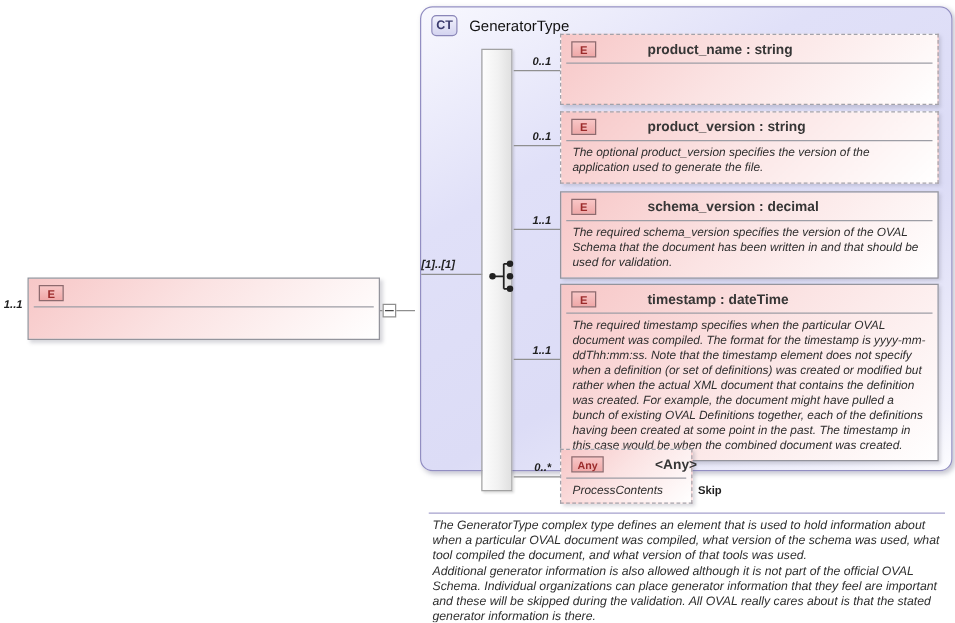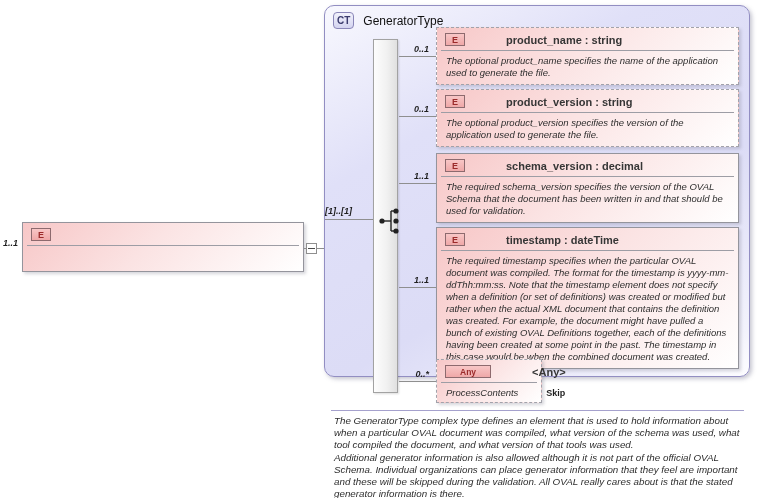--- a/index.html
+++ b/index.html
@@ -31,21 +31,21 @@
   
   .hline{position:absolute;height:1px;background:#8f8f8f;}
   
   .minusbox{
     position:absolute;left:306px;top:243px;width:11px;height:11px;
     border:1px solid #8f8f8f;background:#ffffff;box-sizing:border-box;z-index:3;
   }
   .minusbox .minus-line{margin:4px 1px 0;height:1px;background:#4a4a4a;}
   
   .panel{
-    position:absolute;left:324px;top:5px;width:426px;height:372px;
+    position:absolute;left:336px;top:5px;width:426px;height:372px;
     border:1px solid #928ec2;border-radius:10px;box-sizing:border-box;
     background:linear-gradient(150deg,#f8f8fe 0%,#e0e0f8 30%,#dcdcf6 62%,#f2f2fc 92%,#fdfdff 100%);
     box-shadow:2px 2px 4px rgba(90,90,120,.35);
   }
   .panel-header{position:absolute;left:8px;top:6px;display:flex;align-items:center;gap:9px;}
   .badge-ct{
     border:1px solid #8a86b8;border-radius:4px;padding:0 3px;height:15px;line-height:15px;
     font-size:10px;font-weight:bold;color:#3c3c6e;
     background:linear-gradient(#f2f2fc,#d4d4f0);
   }
@@ -61,21 +61,21 @@
   
   .footer-sep{position:absolute;left:6px;right:5px;top:404px;height:1px;background:#a5a1cd;}
   .footer{
     position:absolute;left:9px;top:409px;width:410px;
     font-style:italic;font-size:9.8px;line-height:1.25;color:#2e2e2e;
   }
   .footer p{margin:0;}
   
   .badge-any{
     height:13px;line-height:13px;text-align:center;font-weight:bold;font-size:8.5px;color:#9b2b2b;
-    background:linear-gradient(#f8c6c6,#efa8a8);border:1px solid #8d6a6e;box-sizing:border-box;padding:0 14px;
+    background:linear-gradient(#f8c6c6,#efa8a8);border:1px solid #8d6a6e;box-sizing:border-box;padding:0 4px;
   }
   .pc-row{display:flex;justify-content:space-between;align-items:baseline;padding:4px 9px 4px;gap:28px;}
   .pc-label{font-style:italic;font-size:9.5px;color:#2e2e2e;}
   .pc-value{font-weight:bold;font-size:9px;color:#1f1f1f;}
 </style>
 </head>
 <body>
 
 <div class="canvas">
 
@@ -125,21 +125,20 @@
     <div class="card" style="left:70px;top:165px;width:34px;text-align:right;">1..1</div>
     <div class="card" style="left:70px;top:269px;width:34px;text-align:right;">1..1</div>
     <div class="card" style="left:70px;top:363px;width:34px;text-align:right;">0..*</div>
 
     <div class="ebox dashed" style="left:111px;top:21px;width:303px;min-height:57px;">
       <div class="ebox-header">
         <span class="badge-e">E</span>
         <span class="ebox-title">product_name : string</span>
       </div>
       <div class="sep"></div>
-      <div class="desc">The optional product_name specifies the name of the application used to generate the file.</div>
     </div>
 
     <div class="ebox dashed" style="left:111px;top:83px;width:303px;min-height:54px;">
       <div class="ebox-header">
         <span class="badge-e">E</span>
         <span class="ebox-title">product_version : string</span>
       </div>
       <div class="sep"></div>
       <div class="desc">The optional product_version specifies the version of the application used to generate the file.</div>
     </div>

